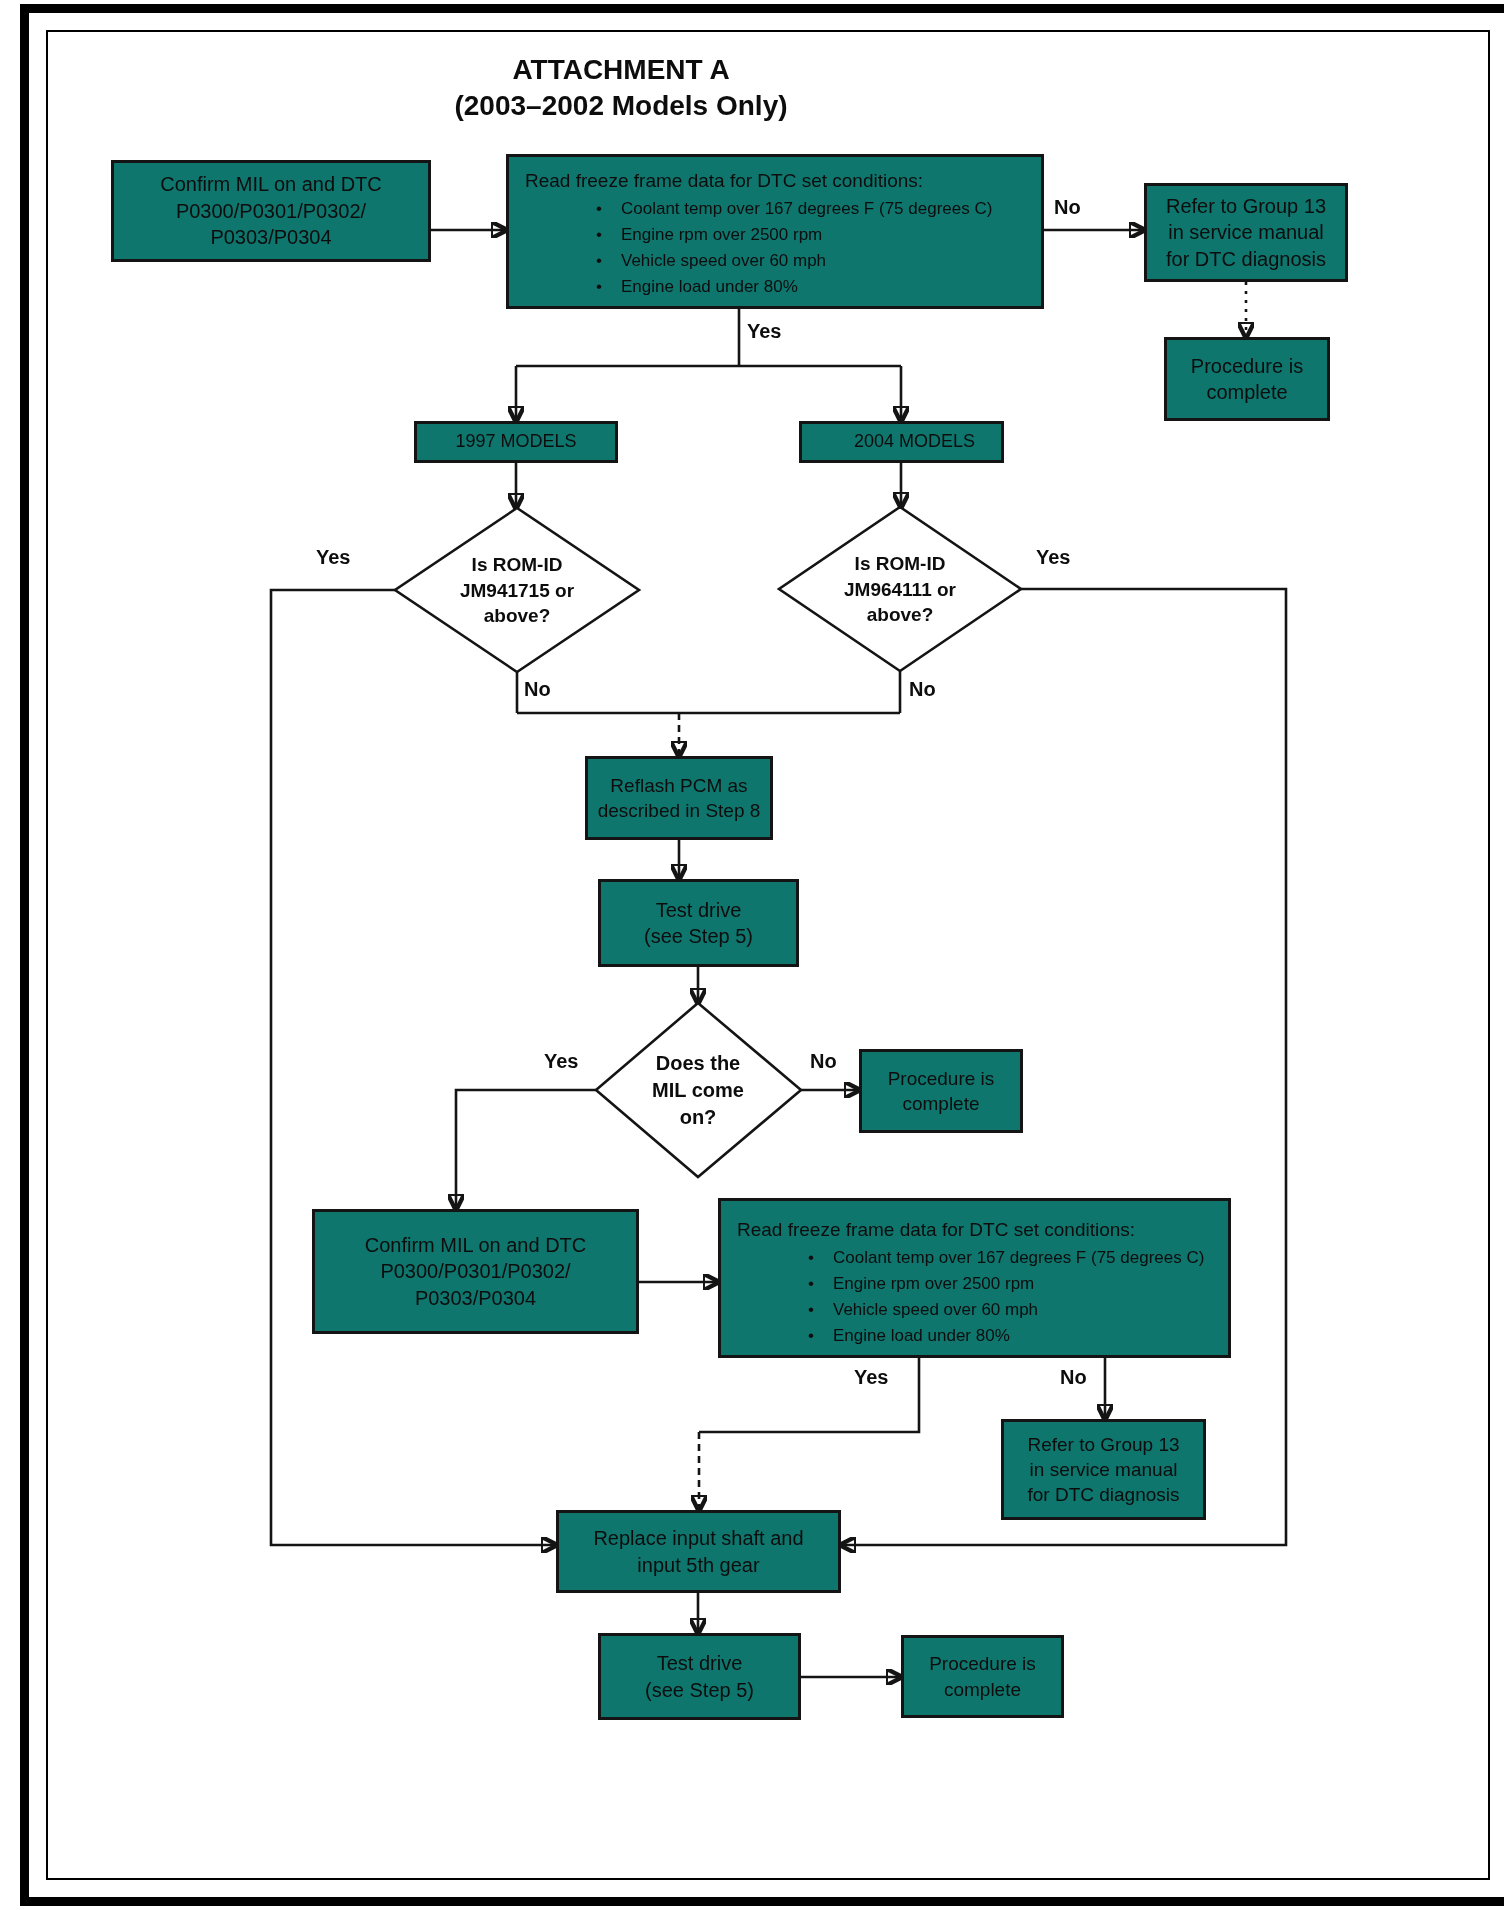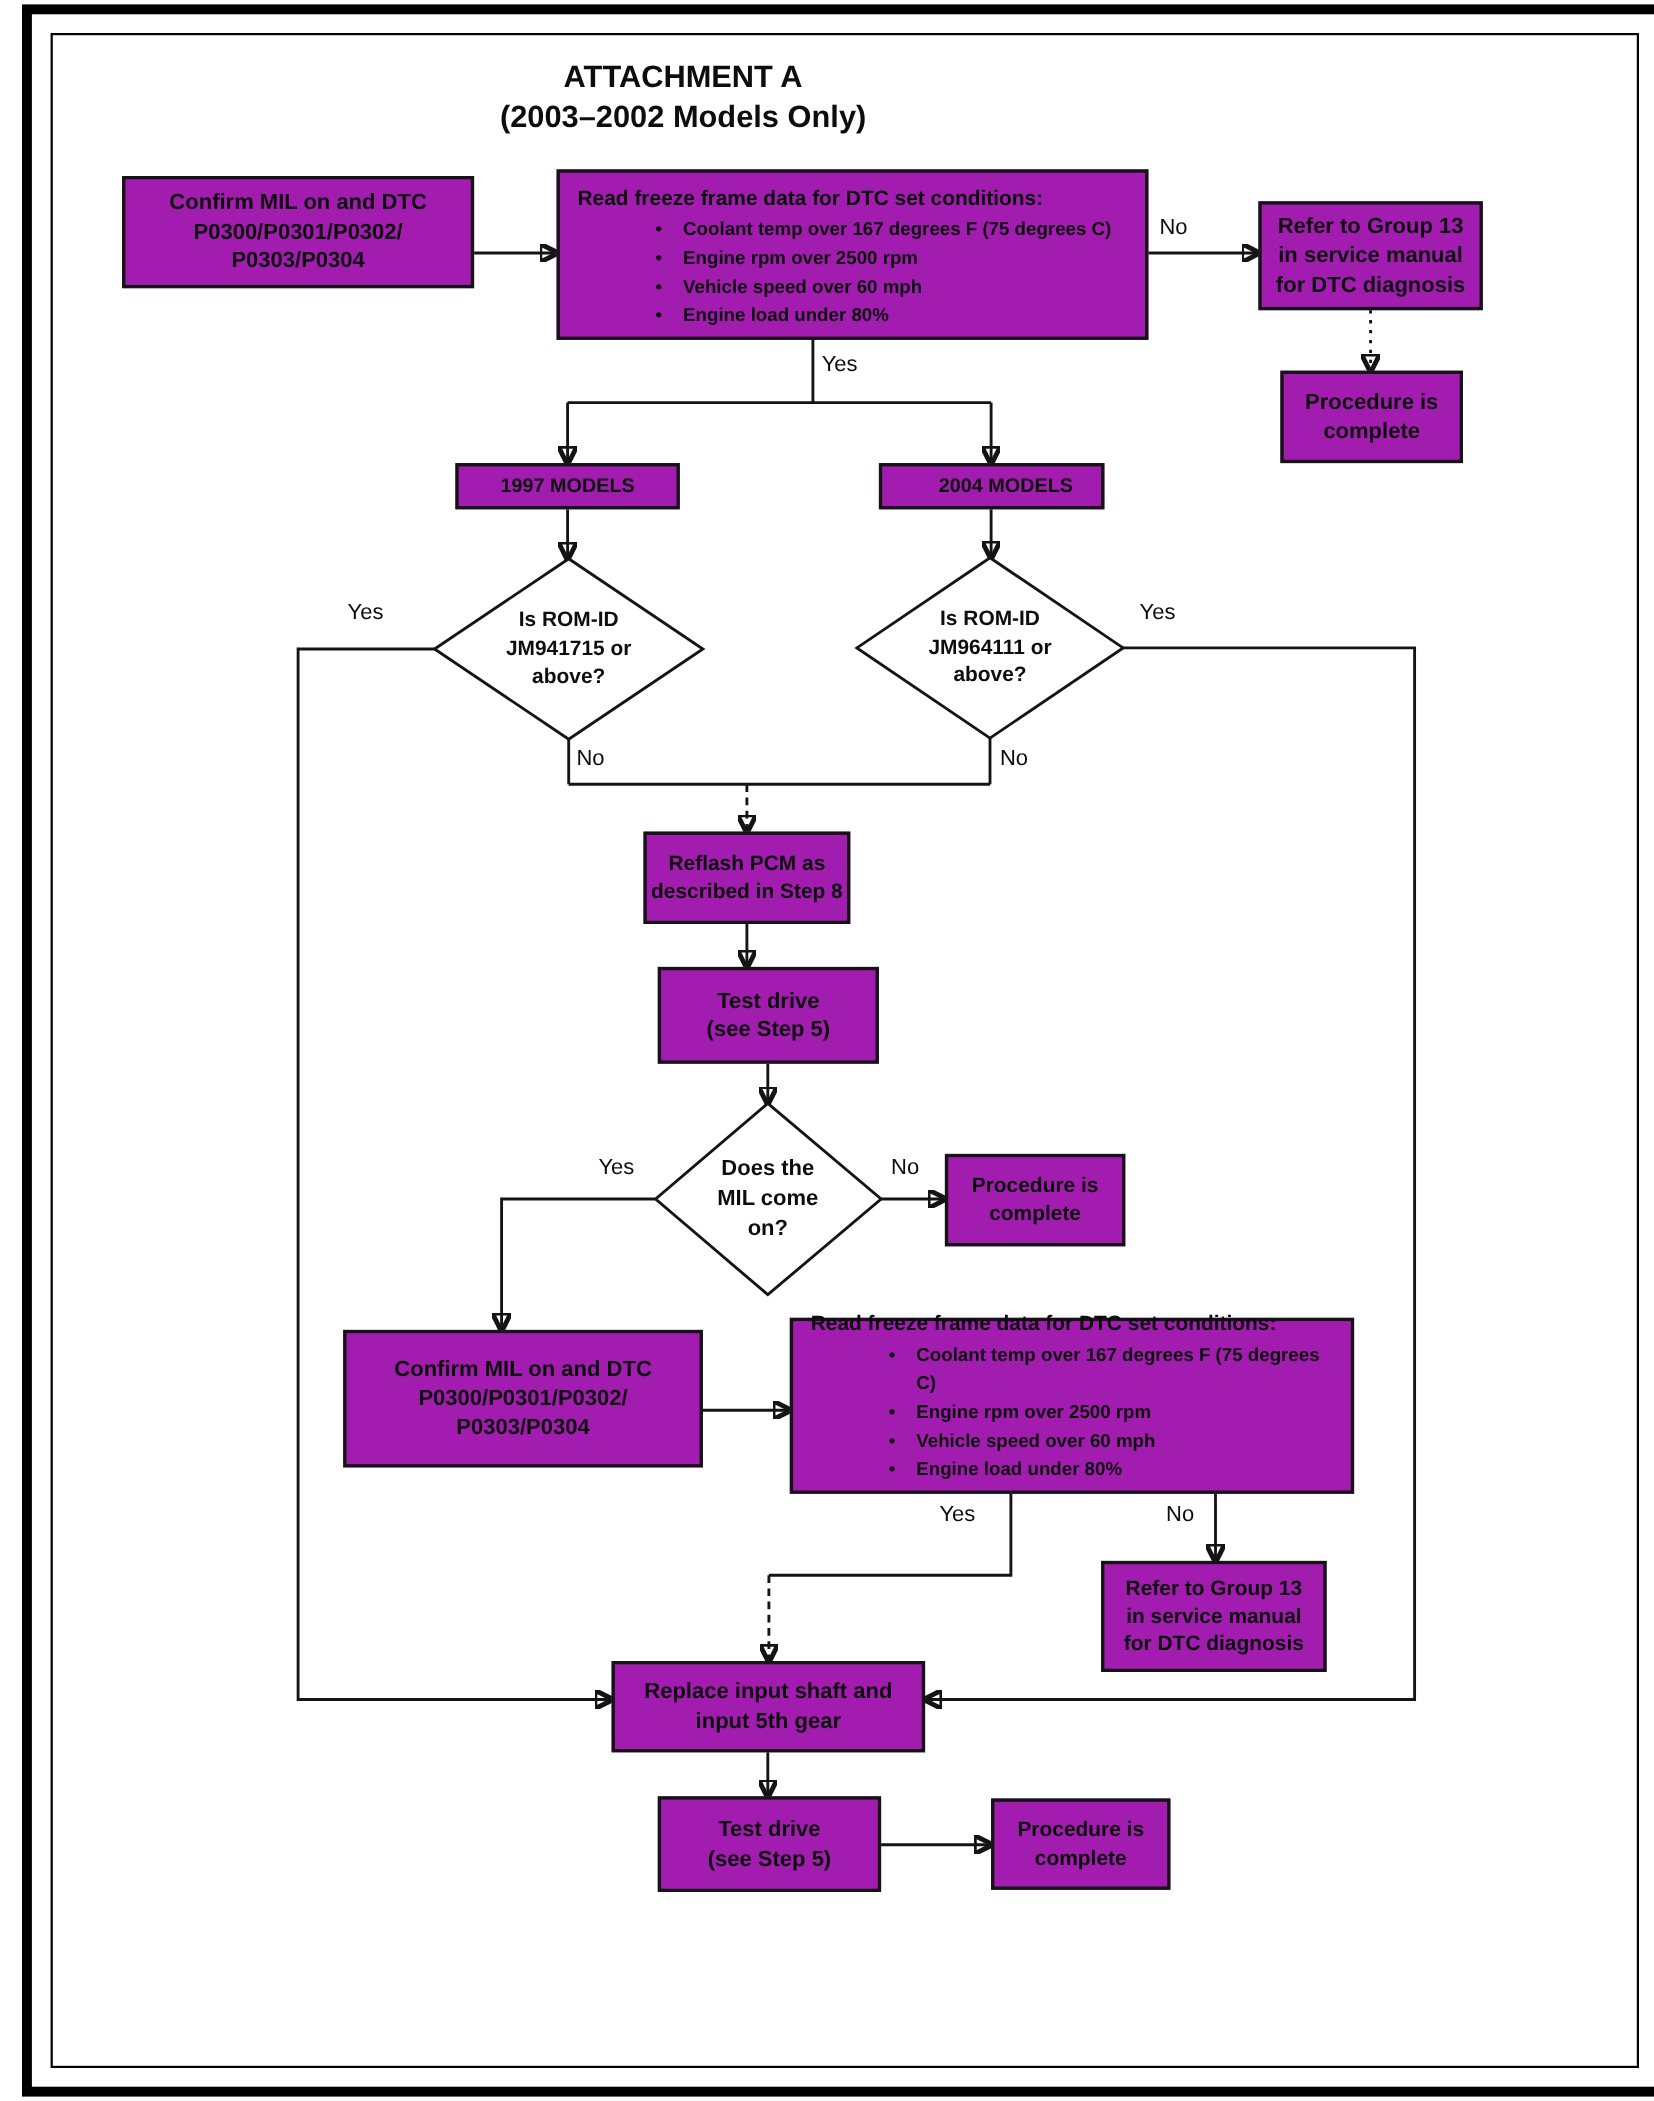--- a/index.html
+++ b/index.html
@@ -7,36 +7,36 @@
     position:relative;width:1504px;height:1910px;background:#ffffff;
     font-family:"Liberation Sans","DejaVu Sans",sans-serif;color:#0d0d0d;overflow:hidden;margin-left:16px;
   }
   .border-outer{position:absolute;inset:4px;border:9px solid #000;pointer-events:none;}
   .border-inner{position:absolute;inset:30px;border:2px solid #000;pointer-events:none;}
   #title{
     position:absolute;left:605px;top:52px;transform:translateX(-50%);
     text-align:center;font-weight:bold;font-size:28px;line-height:1.3;white-space:nowrap;
   }
   .node{
-    position:absolute;box-sizing:border-box;background:#a21caf;border:3px solid #141414;
+    position:absolute;box-sizing:border-box;background:#0f766e;border:3px solid #141414;
     display:flex;align-items:center;justify-content:center;text-align:center;
-    font-weight:bold;font-size:20px;line-height:1.32;
+    font-weight:normal;font-size:20px;line-height:1.32;
   }
   .pre{white-space:pre-line;}
   .small{font-size:18px;}
   .freeze{align-items:flex-start;justify-content:flex-end;flex-direction:column;
     text-align:left;padding:10px 12px 6px 16px;}
   .freeze .heading{font-size:19px;line-height:1.25;margin-bottom:3px;}
   .bullet-row{display:flex;font-size:17px;line-height:26px;}
   .bullet-row .dot{width:44px;margin-left:52px;text-align:center;flex:none;}
   .dtext{
     position:absolute;transform:translate(-50%,-50%);text-align:center;
     font-weight:bold;font-size:19px;line-height:1.35;white-space:pre-line;
   }
-  .elabel{position:absolute;font-weight:normal;font-size:20px;white-space:nowrap;}
+  .elabel{position:absolute;font-weight:bold;font-size:20px;white-space:nowrap;}
   svg.flow{position:absolute;left:0;top:0;pointer-events:none;}
   svg.flow path,svg.flow polyline,svg.flow line{fill:none;stroke:#141414;stroke-width:2.6;}
   svg.flow polygon{fill:#ffffff;stroke:#141414;stroke-width:2.6;}
 </style>
 </head>
 <body>
 
 <div id="page">
   <div class="border-outer"></div>
   <div class="border-inner"></div>

